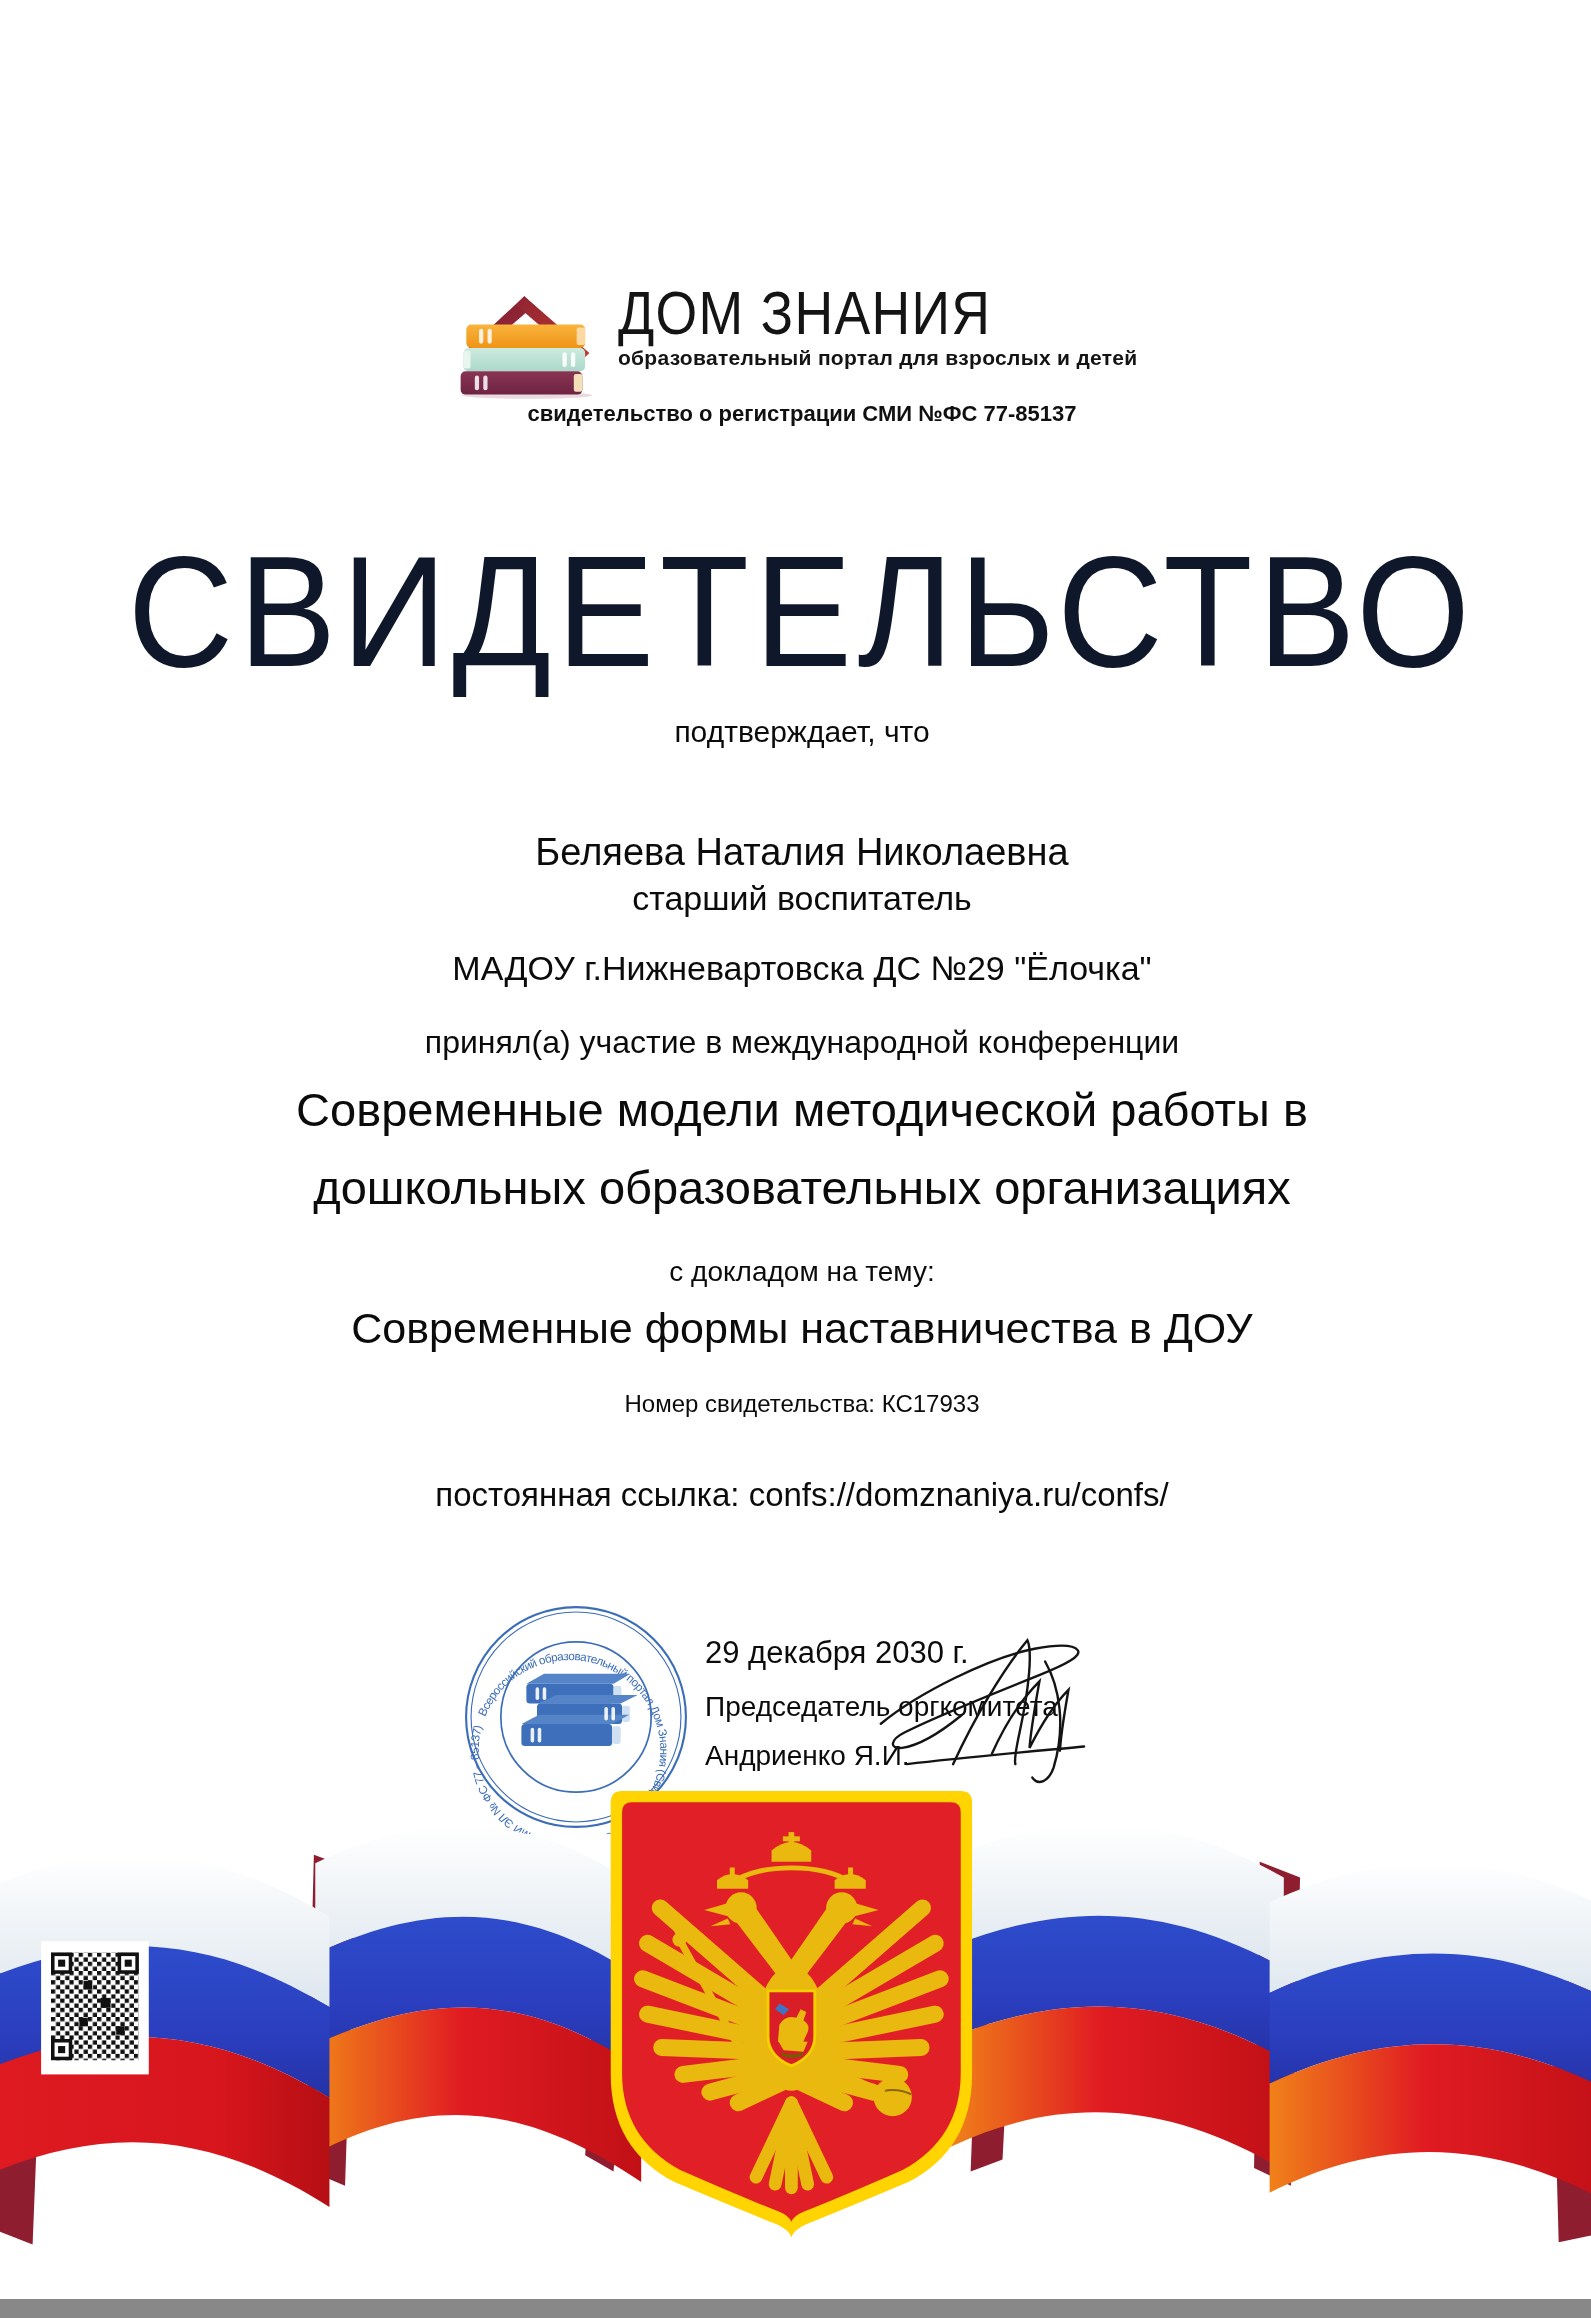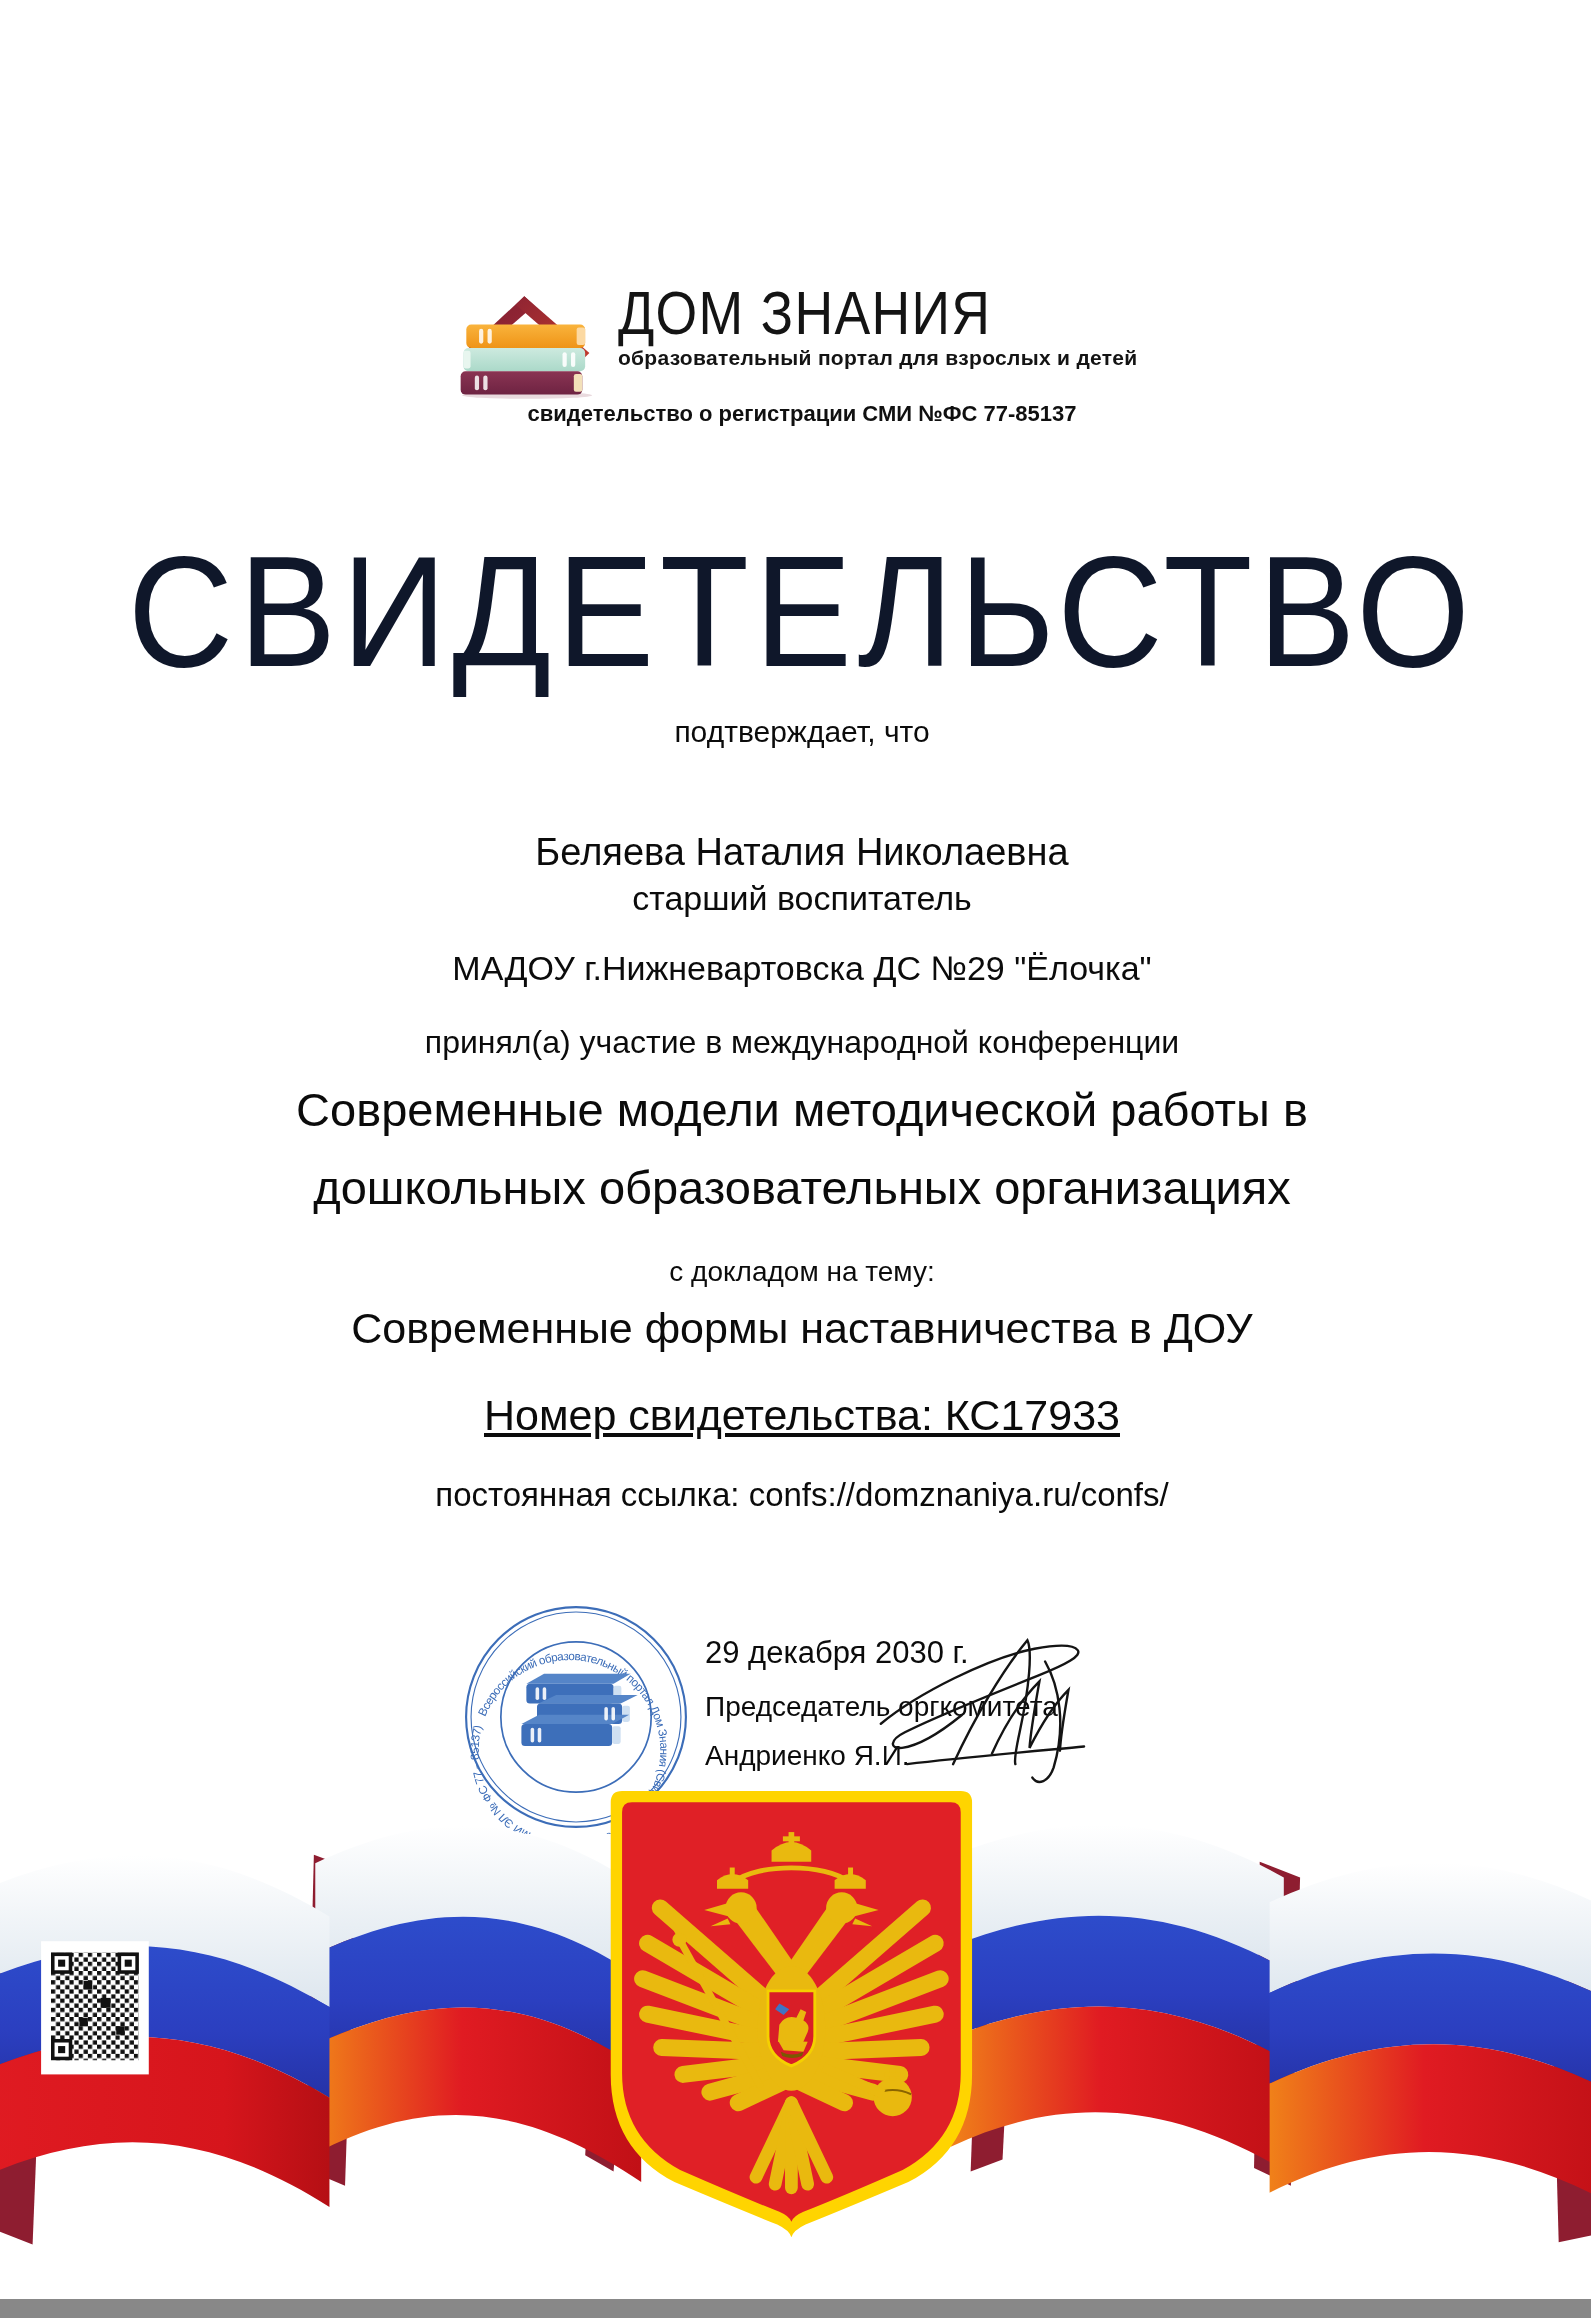--- a/index.html
+++ b/index.html
@@ -17,21 +17,21 @@
   .big-title>span{display:inline-block;transform:scale(.98,1.06);transform-origin:center top;}
   .t-confirms{top:714px;font-size:30px;}
   .t-recipient{top:799px;font-size:38px;margin-top:31px;}
   .t-position{top:878px;font-size:34px;}
   .t-org{top:948px;font-size:34px;}
   .t-part{top:1023px;font-size:32px;}
   .t-conf1{top:1082px;font-size:47px;}
   .t-conf2{top:1160px;font-size:47px;}
   .t-repintro{top:1255px;font-size:28px;}
   .t-reptitle{top:1303px;font-size:43px;}
-  .t-number{top:1390px;font-size:43px;text-decoration:underline;}
+  .t-number{top:1390px;font-size:24px;}
   .t-link{top:1475px;font-size:33px;}
   .sign-block{position:absolute;left:705px;top:1635px;text-align:left;}
   .sign-date{font-size:31px;margin-bottom:20px;}
   .sign-role{font-size:28px;margin-bottom:17px;}
   .sign-name{font-size:28px;}
   .abs{position:absolute;}
 </style>
 </head>
 <body>
 

